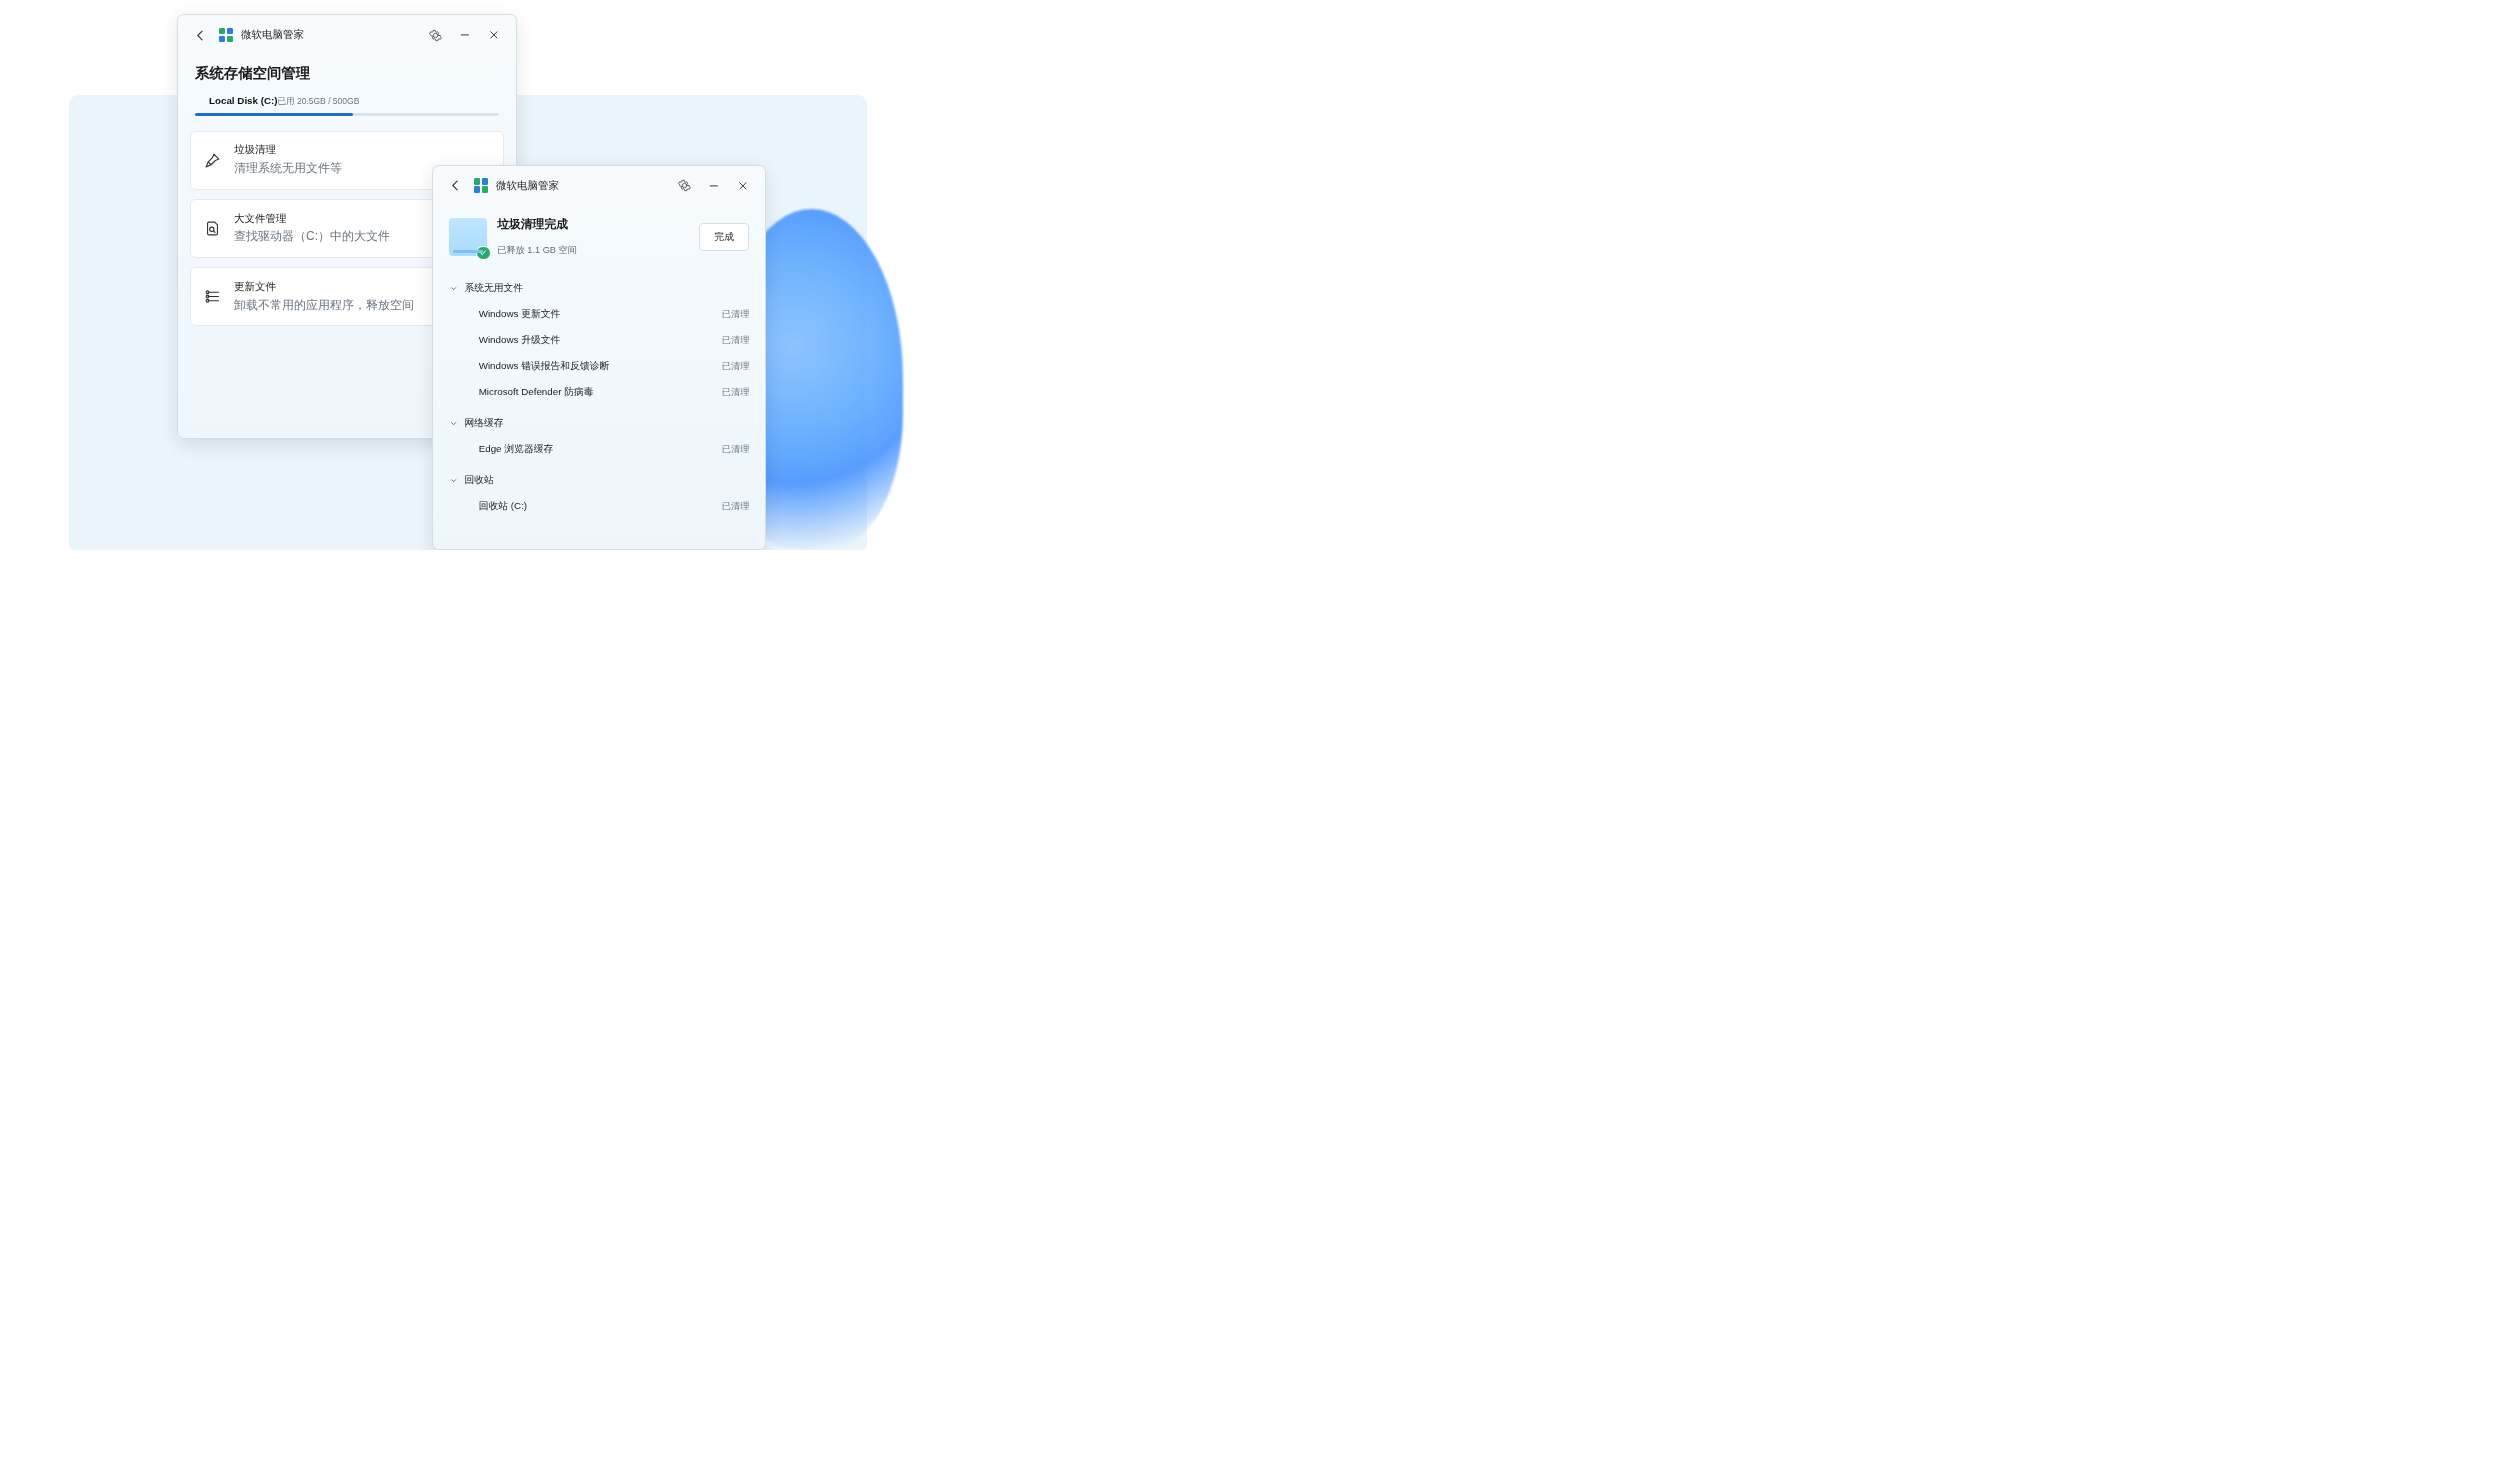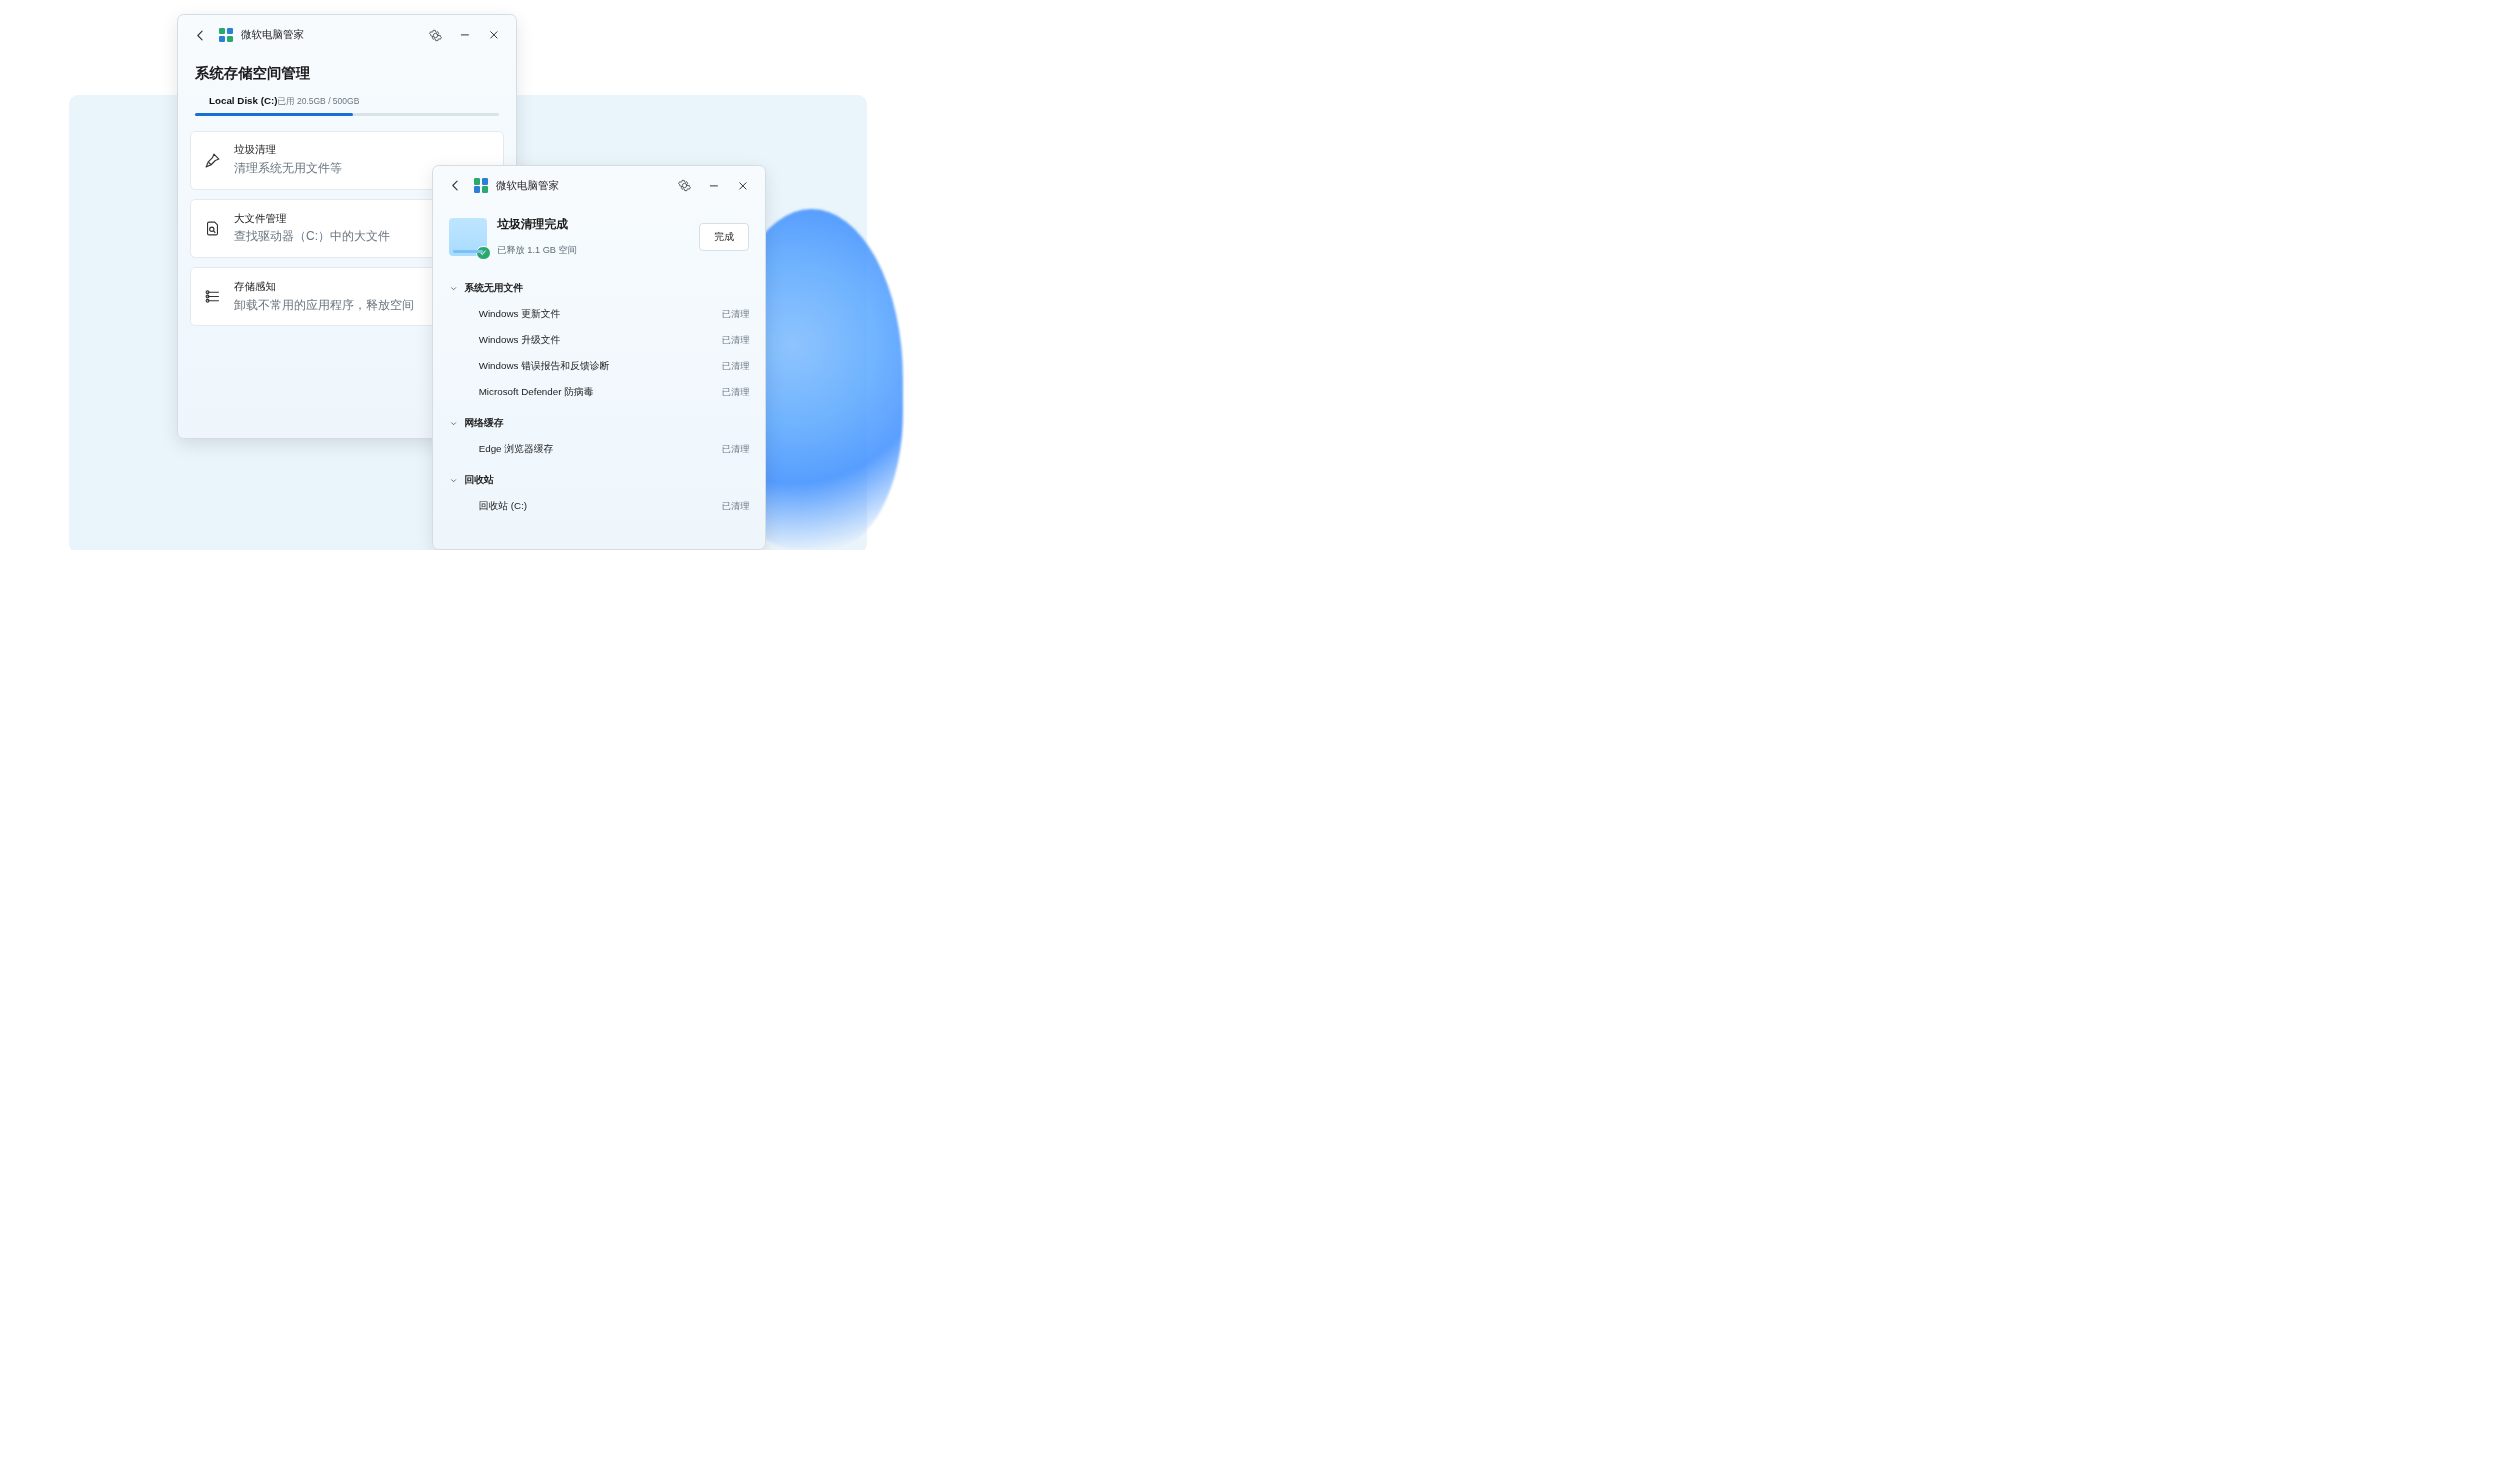--- a/index.html
+++ b/index.html
@@ -130,21 +130,21 @@
   .result-title{ font-size:11.8px; font-weight:600; color:#1b1b1b; }
   .result-sub{ font-size:9.2px; color:#5f6b75; }
   .done-btn{
     background:#ffffff; border:0.7px solid #d6dee6; border-radius:3.9px;
     padding:6.5px 14.4px; font-size:9.8px; color:#222;
   }
   .tree { padding: 11.8px 15.7px 0 15.7px; font-size:9.8px; color:#222; }
   .tree-group { margin-bottom: 5.2px; }
   .tree-head {
     display:flex; align-items:center; gap:6.5px;
-    padding:6.5px 0; font-weight:700;
+    padding:6.5px 0; font-weight:400;
   }
   .tree-item {
     display:flex; align-items:center; justify-content:space-between;
     padding:6.5px 0 6.5px 30px;
   }
   .tree-status { color:#6b7680; font-size:9.2px; }
   svg { display:block; }
 </style>
 </head>
 <body>
@@ -229,21 +229,21 @@
         <svg width="17" height="17" viewBox="0 0 24 24">
             <line x1="5" y1="6" x2="21" y2="6" stroke="#333" stroke-width="1.6"></line>
             <line x1="5" y1="12" x2="21" y2="12" stroke="#333" stroke-width="1.6"></line>
             <line x1="5" y1="18" x2="21" y2="18" stroke="#333" stroke-width="1.6"></line>
             <circle cx="5" cy="6" r="2" fill="none" stroke="#333" stroke-width="1.6"></circle>
             <circle cx="5" cy="12" r="2" fill="none" stroke="#333" stroke-width="1.6"></circle>
             <circle cx="5" cy="18" r="2" fill="none" stroke="#333" stroke-width="1.6"></circle>
           </svg>
       </div>
       <div class="card-texts">
-        <div class="card-title">存储感知</div>
+        <div class="card-title">更新文件</div>
         <div class="card-sub">卸载不常用的应用程序，释放空间</div>
       </div>
     </div>
 
   </div>
 </div>
 
 <div class="window win-b">
   <div class="titlebar">
     <div class="tb-left">

